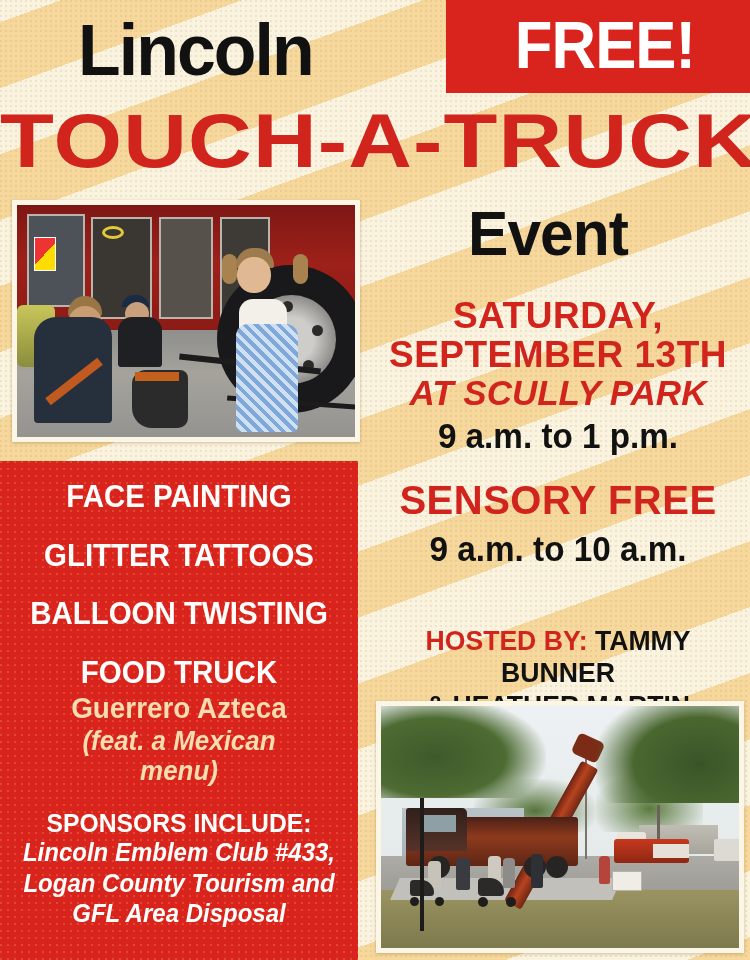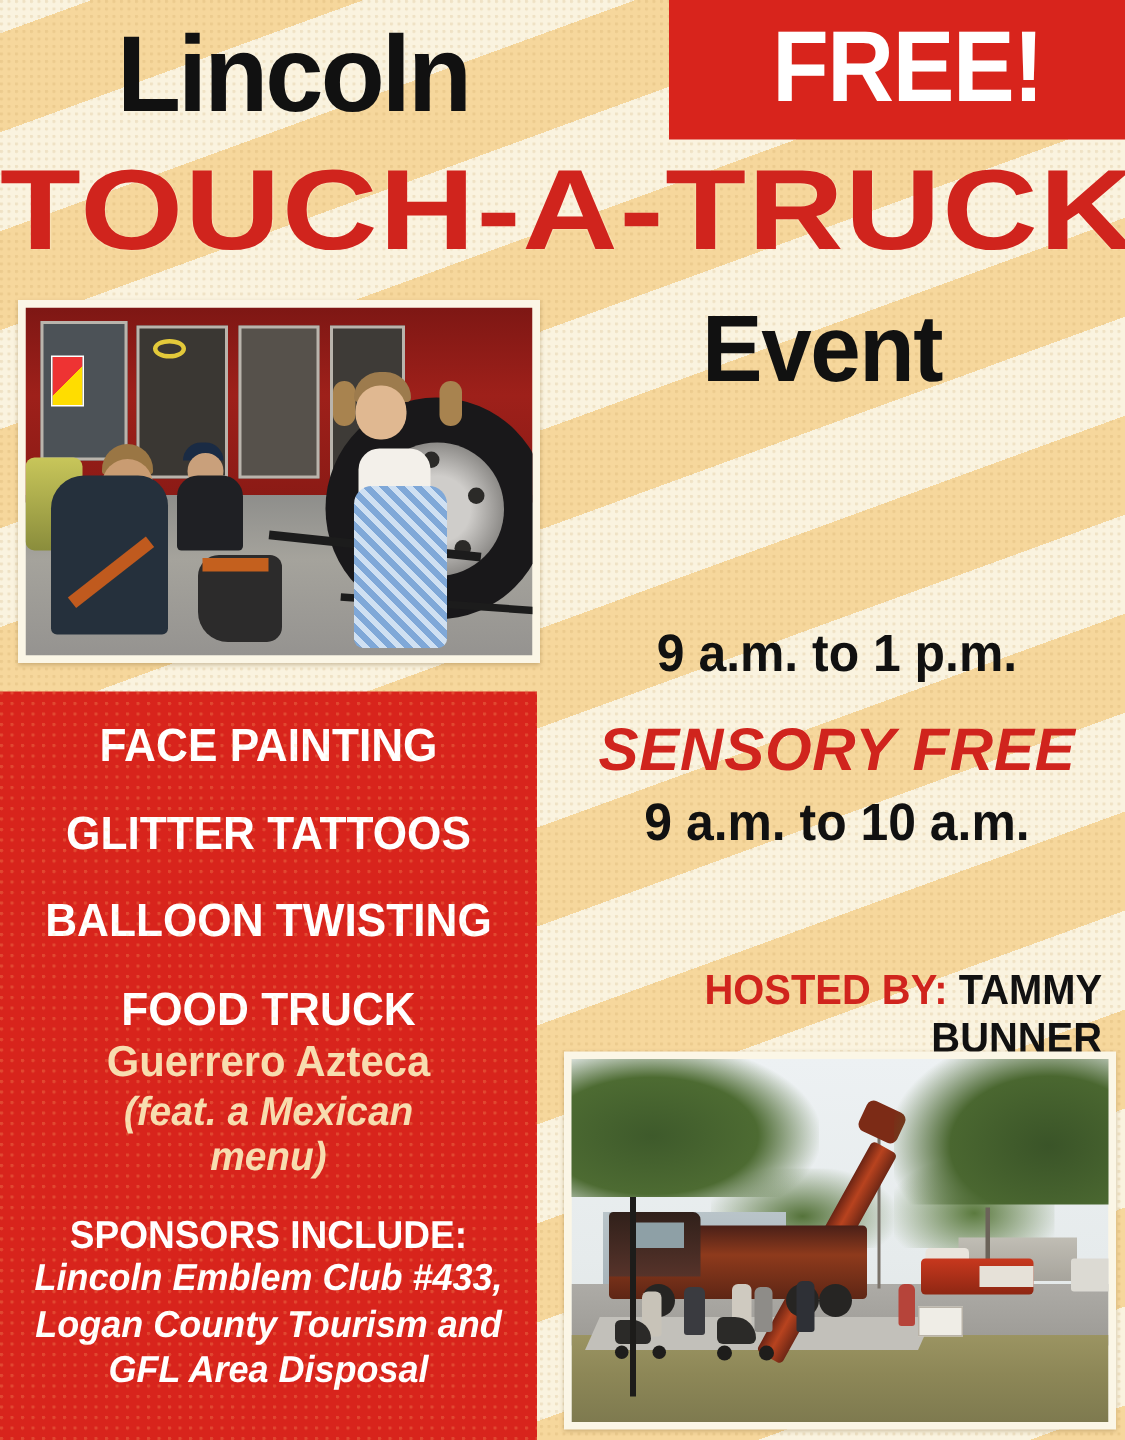--- a/index.html
+++ b/index.html
@@ -233,31 +233,30 @@
   #time1 {
     position:absolute; left:372px; top:418px; width:372px; text-align:center;
     color:#111111; font-weight:bold; font-size:35px;
     transform:scaleX(.95); line-height:1;
   }
   #sensory-block { position:absolute; left:372px; top:480px; width:372px; text-align:center; }
   #sensory-title {
     color:#D0241D; font-weight:bold; font-size:40px; letter-spacing:.5px;
     line-height:1.04;
     text-shadow:0.5px 0 rgba(255,245,225,.28);
-    font-style:italic;
   }
   #sensory-sub {
     color:#D0241D; font-weight:bold; font-size:27px; letter-spacing:.3px;
     line-height:1.1; margin-top:2px;
   }
   #time2 {
     color:#111111; font-weight:bold; font-size:35px;
     transform:scaleX(.95); line-height:1; margin-top:9px;
   }
-  #host-block { position:absolute; left:372px; top:644px; width:372px; text-align:right; }
+  #host-block { position:absolute; left:372px; top:625px; width:372px; text-align:center; }
   #host-line1 { font-weight:bold; font-size:28px; transform:scaleX(.95); line-height:1.16; }
   #host-label { color:#D0241D; }
   #host-names1 { color:#111111; }
   #host-line2 { color:#111111; font-weight:bold; font-size:28px;
     transform:scaleX(.95); line-height:1.16; }
 </style>
 </head>
 <body>
 
 <div id="poster">
@@ -318,20 +317,25 @@
     <div class="act">BALLOON TWISTING</div>
     <div class="act last">FOOD TRUCK</div>
     <div class="foodname">Guerrero Azteca</div>
     <div class="foodnote">(feat. a Mexican menu)</div>
     <div id="sponsors-head">SPONSORS INCLUDE:</div>
     <div class="sponsor-line">Lincoln Emblem Club #433,</div>
     <div class="sponsor-line">Logan County Tourism and</div>
     <div class="sponsor-line">GFL Area Disposal</div>
   </div>
 
+  <div id="date-block">
+    <div class="date-line">SATURDAY,</div>
+    <div class="date-line">SEPTEMBER 13TH</div>
+    <div class="date-line park">AT SCULLY PARK</div>
+  </div>
   <div id="time1">9 a.m. to 1 p.m.</div>
 
   <div id="sensory-block">
     <div id="sensory-title">SENSORY FREE</div>
     <div id="time2">9 a.m. to 10 a.m.</div>
   </div>
 
   <div id="host-block">
     <div id="host-line1"><span id="host-label">HOSTED BY:</span><span id="host-names1"> TAMMY BUNNER</span></div>
     <div id="host-line2">&amp; HEATHER MARTIN</div>

